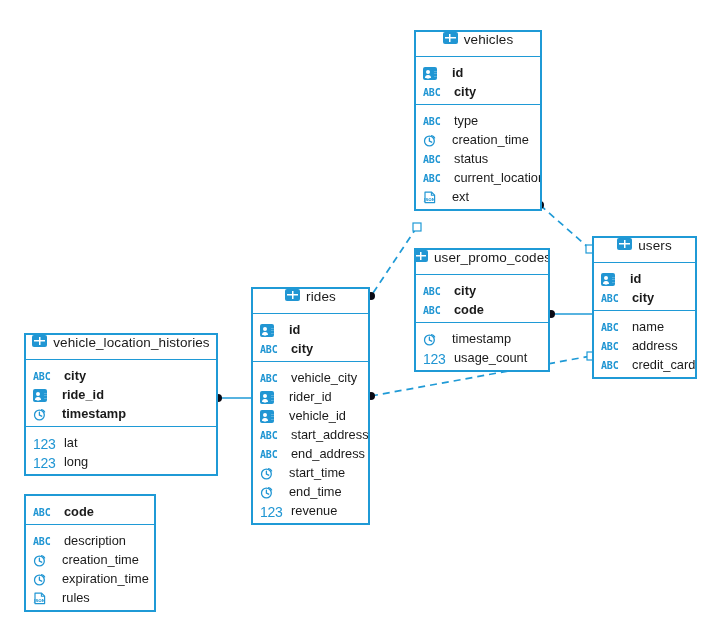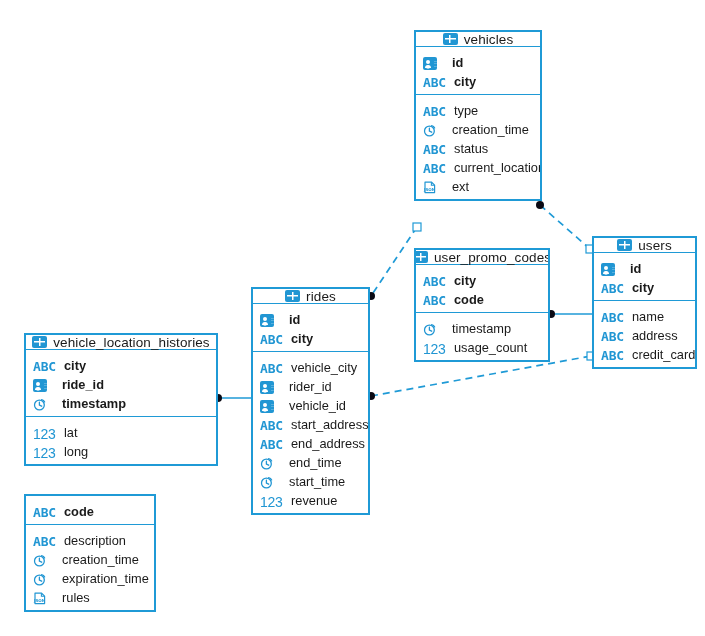--- a/index.html
+++ b/index.html
@@ -12,22 +12,22 @@
   #edges{position:absolute;left:0;top:0;width:705px;height:636px;pointer-events:none;}
 
   .table-node{
     position:absolute;
     background:#ffffff;
     border:2px solid #1f9ad6;
     box-sizing:border-box;
     overflow:hidden;
   }
   .tbl-header{
-    height:15px;
-    display:flex;align-items:center;justify-content:center;
+    height:25px;
+    display:flex;justify-content:center;
     gap:6px;
     border-bottom:1px solid #1f9ad6;
     background:#ffffff;
     box-sizing:border-box;
   }
   .tbl-title{
     font-size:13.5px;color:#1a1a1a;white-space:nowrap;letter-spacing:.1px;
   }
   .sect{
     padding:4px 0 5px 0;
@@ -65,21 +65,21 @@
     content:"";position:absolute;left:1.5px;top:7.6px;width:6px;height:3px;
     background:#fff;border-radius:3px 3px 0 0;
     box-shadow:
       7.4px -5.1px 0 -1.3px #fff,
       7.4px -2.6px 0 -1.3px #fff,
       7.4px -0.1px 0 -1.3px #fff;
   }
 
   
   .ico-abc{
-    width:16px;height:12px;color:#2196d3;font-size:13px;font-weight:bold;
+    width:16px;height:12px;color:#2196d3;font-size:10px;font-weight:bold;
     line-height:12px;letter-spacing:-0.2px;
     font-family:"DejaVu Sans Mono","Liberation Mono",monospace;
     text-align:left;
   }
 
   
   .ico-123{
     width:16px;height:12px;color:#2196d3;font-size:14px;
     line-height:12px;letter-spacing:-0.3px;
     font-family:"Liberation Sans",sans-serif;text-align:left;
@@ -273,31 +273,31 @@
           <span class="col-name">end_address</span>
         </div>
         <div class="col-row">
           <span class="ico ico-clock">
             <svg width="14" height="13" viewBox="0 0 14 13">
               <circle cx="6.4" cy="7" r="4.9" fill="none" stroke="#2196d3" stroke-width="1.3"></circle>
               <path d="M6.4 4.1 L6.4 7 L8.7 8.2" fill="none" stroke="#2196d3" stroke-width="1.3" stroke-linecap="round"></path>
               <path d="M8.6 1.6 q2.3 0.4 3.1 2.4" fill="none" stroke="#2196d3" stroke-width="1.2" stroke-linecap="round"></path>
             </svg>
           </span>
+          <span class="col-name">start_time</span>
+        </div>
+        <div class="col-row">
+          <span class="ico ico-clock">
+            <svg width="14" height="13" viewBox="0 0 14 13">
+              <circle cx="6.4" cy="7" r="4.9" fill="none" stroke="#2196d3" stroke-width="1.3"></circle>
+              <path d="M6.4 4.1 L6.4 7 L8.7 8.2" fill="none" stroke="#2196d3" stroke-width="1.3" stroke-linecap="round"></path>
+              <path d="M8.6 1.6 q2.3 0.4 3.1 2.4" fill="none" stroke="#2196d3" stroke-width="1.2" stroke-linecap="round"></path>
+            </svg>
+          </span>
           <span class="col-name">end_time</span>
-        </div>
-        <div class="col-row">
-          <span class="ico ico-clock">
-            <svg width="14" height="13" viewBox="0 0 14 13">
-              <circle cx="6.4" cy="7" r="4.9" fill="none" stroke="#2196d3" stroke-width="1.3"></circle>
-              <path d="M6.4 4.1 L6.4 7 L8.7 8.2" fill="none" stroke="#2196d3" stroke-width="1.3" stroke-linecap="round"></path>
-              <path d="M8.6 1.6 q2.3 0.4 3.1 2.4" fill="none" stroke="#2196d3" stroke-width="1.2" stroke-linecap="round"></path>
-            </svg>
-          </span>
-          <span class="col-name">start_time</span>
         </div>
         <div class="col-row">
           <span class="ico ico-123">123</span>
           <span class="col-name">revenue</span>
         </div>
       </div>
     </div>
     <div class="table-node" style="left: 24px; top: 333px; width: 194px;">
       <div class="tbl-header">
         <span class="ico ico-table"></span>

